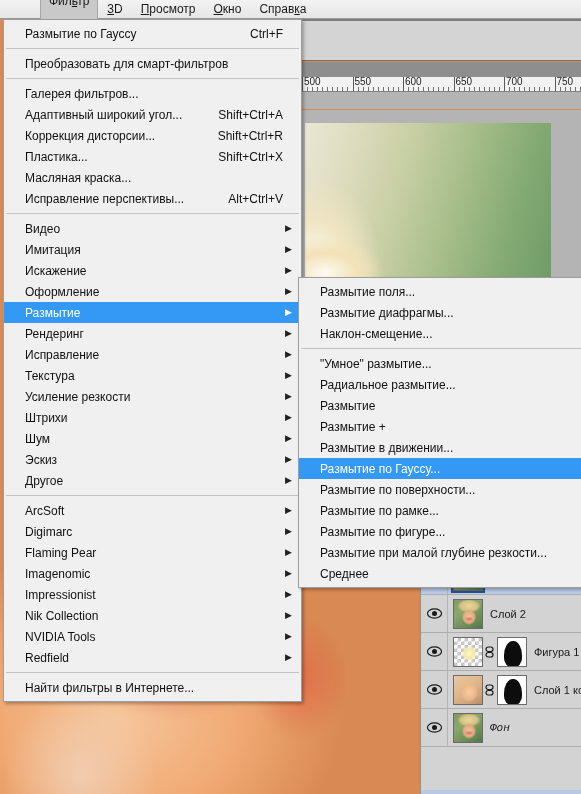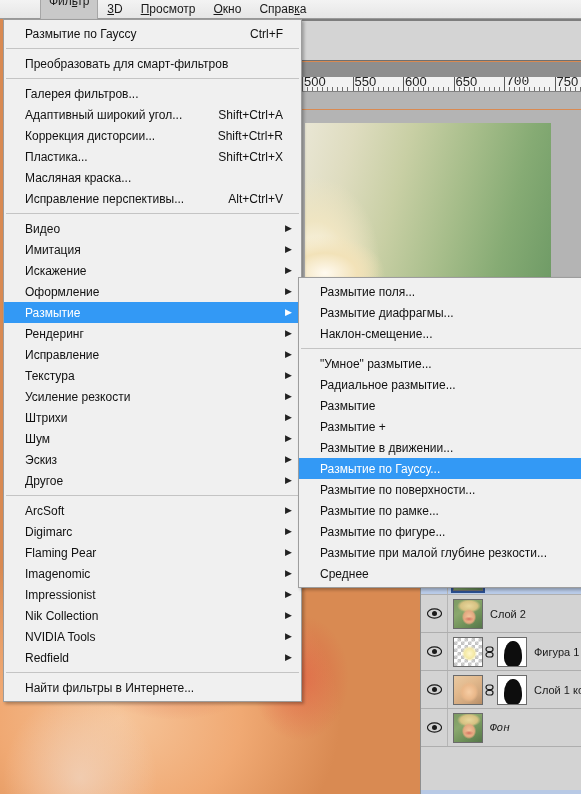--- a/index.html
+++ b/index.html
@@ -83,21 +83,21 @@
     background: #f2f2f2; border-bottom: 1px solid #828282;
     overflow: hidden;
   }
   .ruler .tickmajor {
     position: absolute; top: 0; width: 1px; height: 15px; background: #5a5a5a;
   }
   .ruler .tickminor {
     position: absolute; bottom: 0; width: 1px; height: 4px; background: #6e6e6e;
   }
   .ruler .rlabel {
-    position: absolute; top: 0px; font-size: 13px; color: #222; line-height: 10px;
+    position: absolute; top: 0px; font-size: 10px; color: #222; line-height: 10px;
     padding-left: 2px;
   }
   .canvas-area {
     position: absolute; left: 0; top: 73px; width: 281px; height: 17px;
     background: #b4b4b4;
   }
 
   
   .canvas-image {
     position: absolute; left: 305px; top: 123px;
@@ -303,21 +303,21 @@
         <div class="tickminor" style="left: 158.55px;"></div>
         <div class="tickminor" style="left: 163.6px;"></div>
         <div class="tickminor" style="left: 168.65px;"></div>
         <div class="tickminor" style="left: 173.7px;"></div>
         <div class="tickminor" style="left: 178.75px;"></div>
         <div class="tickminor" style="left: 183.8px;"></div>
         <div class="tickminor" style="left: 188.85px;"></div>
         <div class="tickminor" style="left: 193.9px;"></div>
         <div class="tickminor" style="left: 198.95px;"></div>
         <div class="tickmajor" style="left: 204px;"></div>
-        <div class="rlabel" style="left: 204px; font-family: Liberation Mono, monospace;">700</div>
+        <div class="rlabel" style="left: 204px;">700</div>
         <div class="tickminor" style="left: 209.05px;"></div>
         <div class="tickminor" style="left: 214.1px;"></div>
         <div class="tickminor" style="left: 219.15px;"></div>
         <div class="tickminor" style="left: 224.2px;"></div>
         <div class="tickminor" style="left: 229.25px;"></div>
         <div class="tickminor" style="left: 234.3px;"></div>
         <div class="tickminor" style="left: 239.35px;"></div>
         <div class="tickminor" style="left: 244.4px;"></div>
         <div class="tickminor" style="left: 249.45px;"></div>
         <div class="tickmajor" style="left: 254.5px;"></div>

